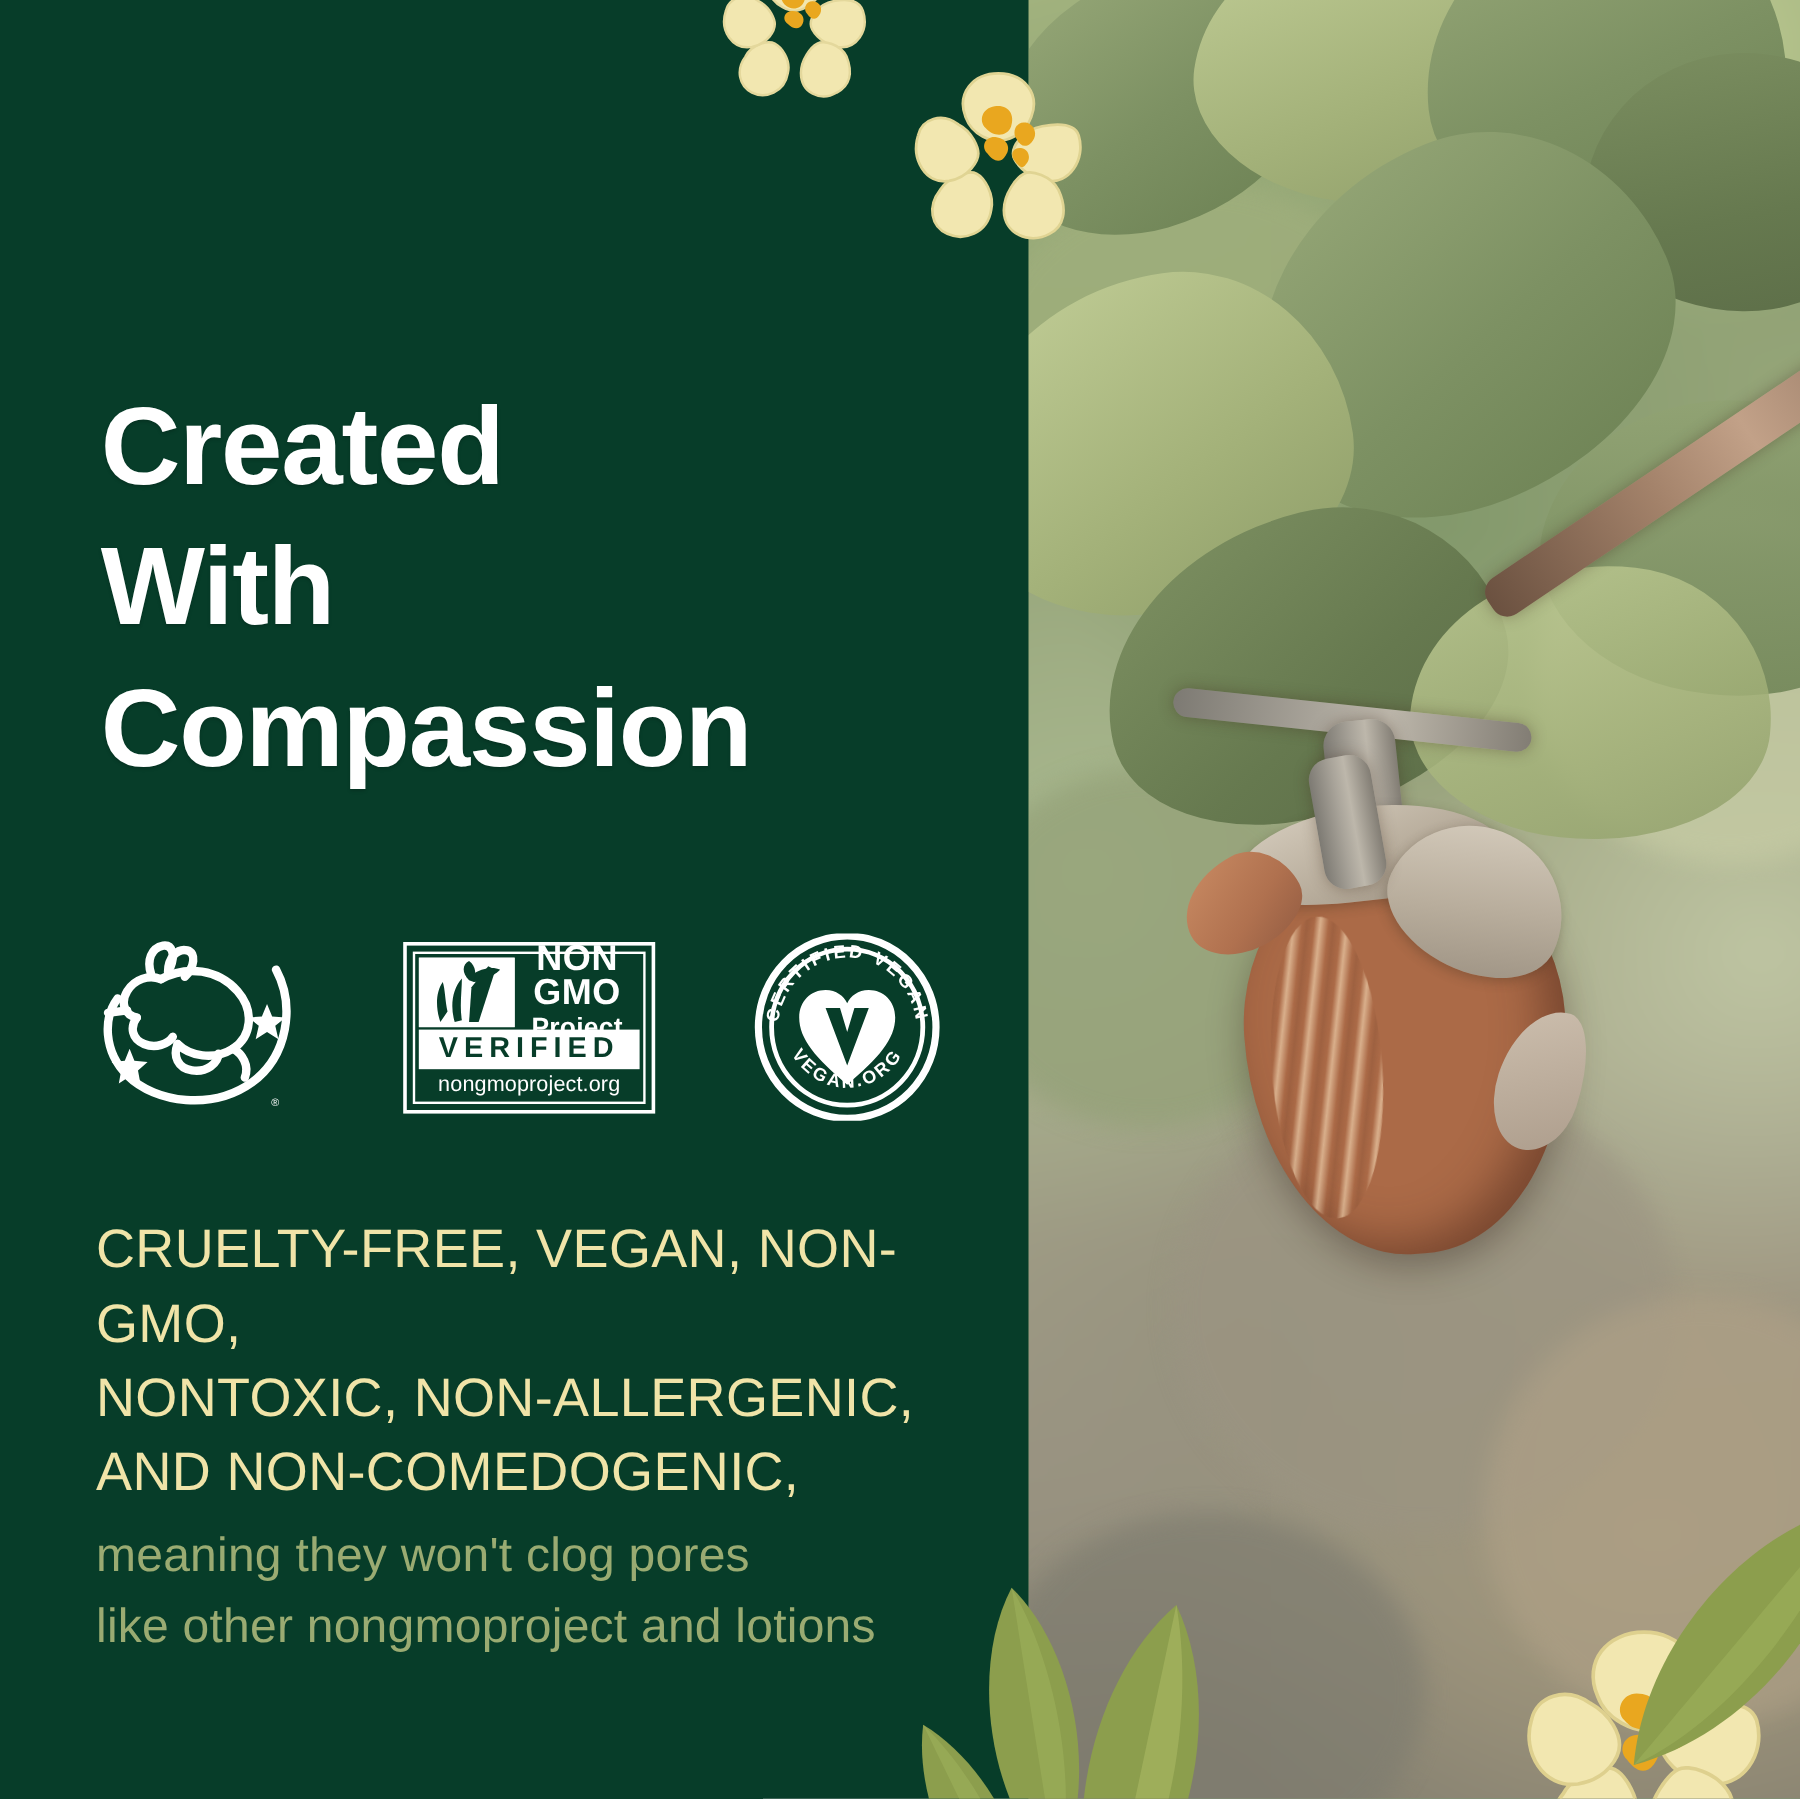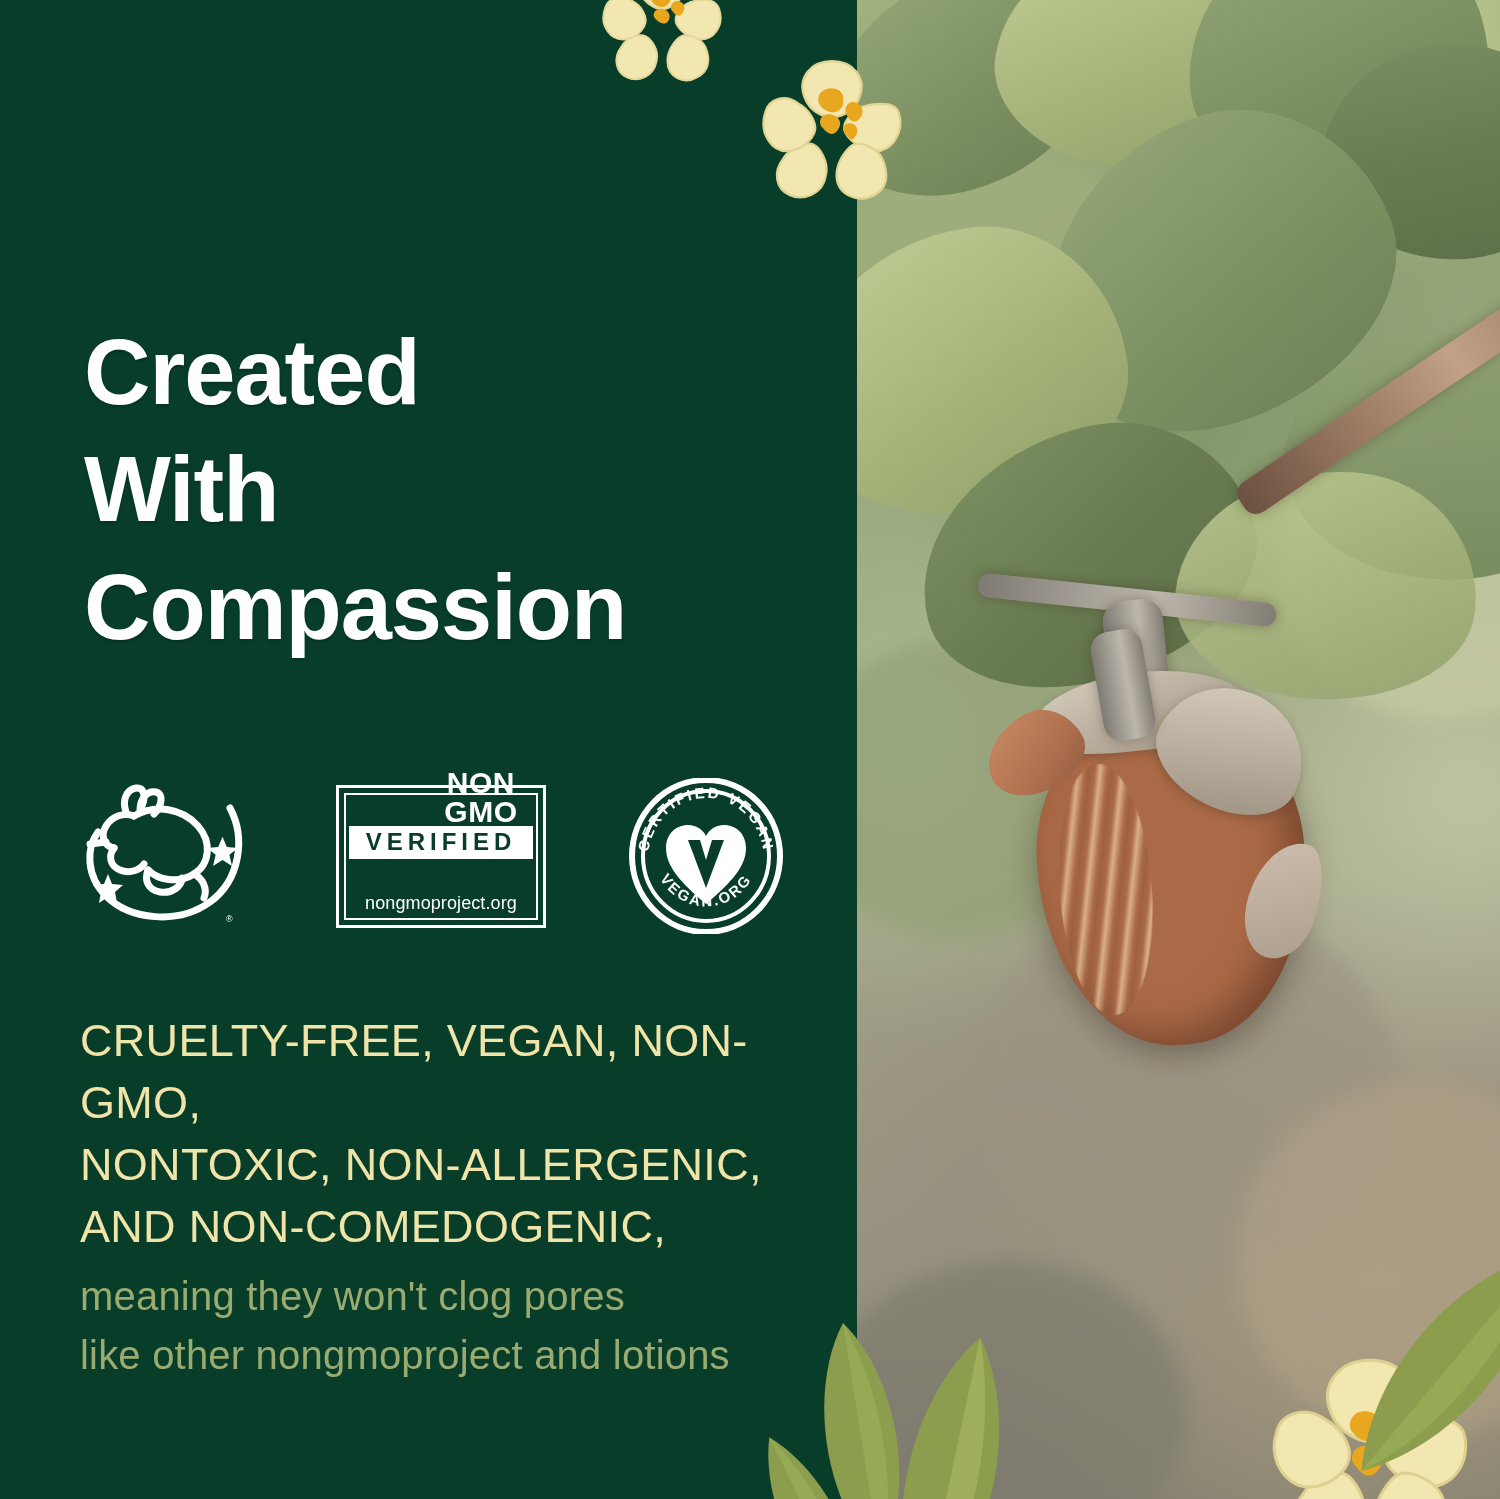--- a/index.html
+++ b/index.html
@@ -123,21 +123,21 @@
     border:3px solid #ffffff;
     padding:5px;
     box-sizing:border-box;
   }
   .gmo-in{
     width:100%;height:100%;
     border:2px solid #ffffff;
     box-sizing:border-box;
     display:flex;flex-direction:column;
   }
-  .gmo-top{display:flex;flex:1 1 auto;min-height:0;align-items:center;}
+  .gmo-top{display:flex;flex:1 1 auto;min-height:0;}
   .gmo-leaf{
     flex:0 0 42%;
     position:relative;
     background:#ffffff;
     margin:3px 0 0 3px;
   }
   .gmo-leaf svg{position:absolute;left:0;top:0;width:100%;height:100%;}
   .gmo-words{
     flex:1 1 auto;display:flex;flex-direction:column;
     justify-content:center;align-items:center;
@@ -145,21 +145,21 @@
   }
   .gmo-words .w1,.gmo-words .w2{font-weight:700;font-size:30px;letter-spacing:.5px;}
   .gmo-words .w3{font-weight:700;font-size:22px;margin-top:2px;letter-spacing:.2px;}
   .gmo-verified{
     background:#ffffff;color:#073d29;
     font-weight:700;font-size:24px;letter-spacing:5px;
     text-align:center;padding:2px 0 3px;margin:2px 3px;
   }
   .gmo-url{
     color:#ffffff;font-size:18px;text-align:center;
-    padding-bottom:4px;letter-spacing:.1px;margin-top:32px;
+    padding-bottom:4px;letter-spacing:.1px;
   }
 
   .vegan{width:156px;height:156px;}
   .vegan svg{display:block;width:156px;height:156px;}
 
   
   .copy{position:absolute;left:80px;top:996px;width:760px;}
   .copy .lead,.copy .tail{
     color:#9aab72;font-size:40px;line-height:1.42;font-weight:400;letter-spacing:.2px;
   }

